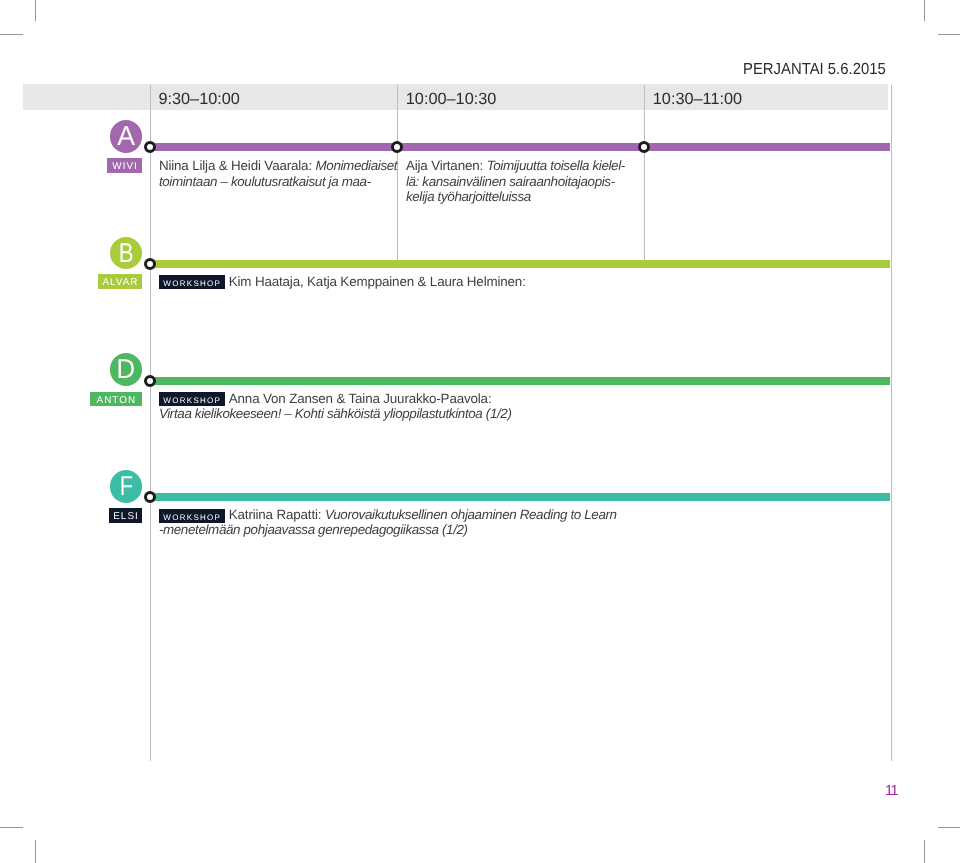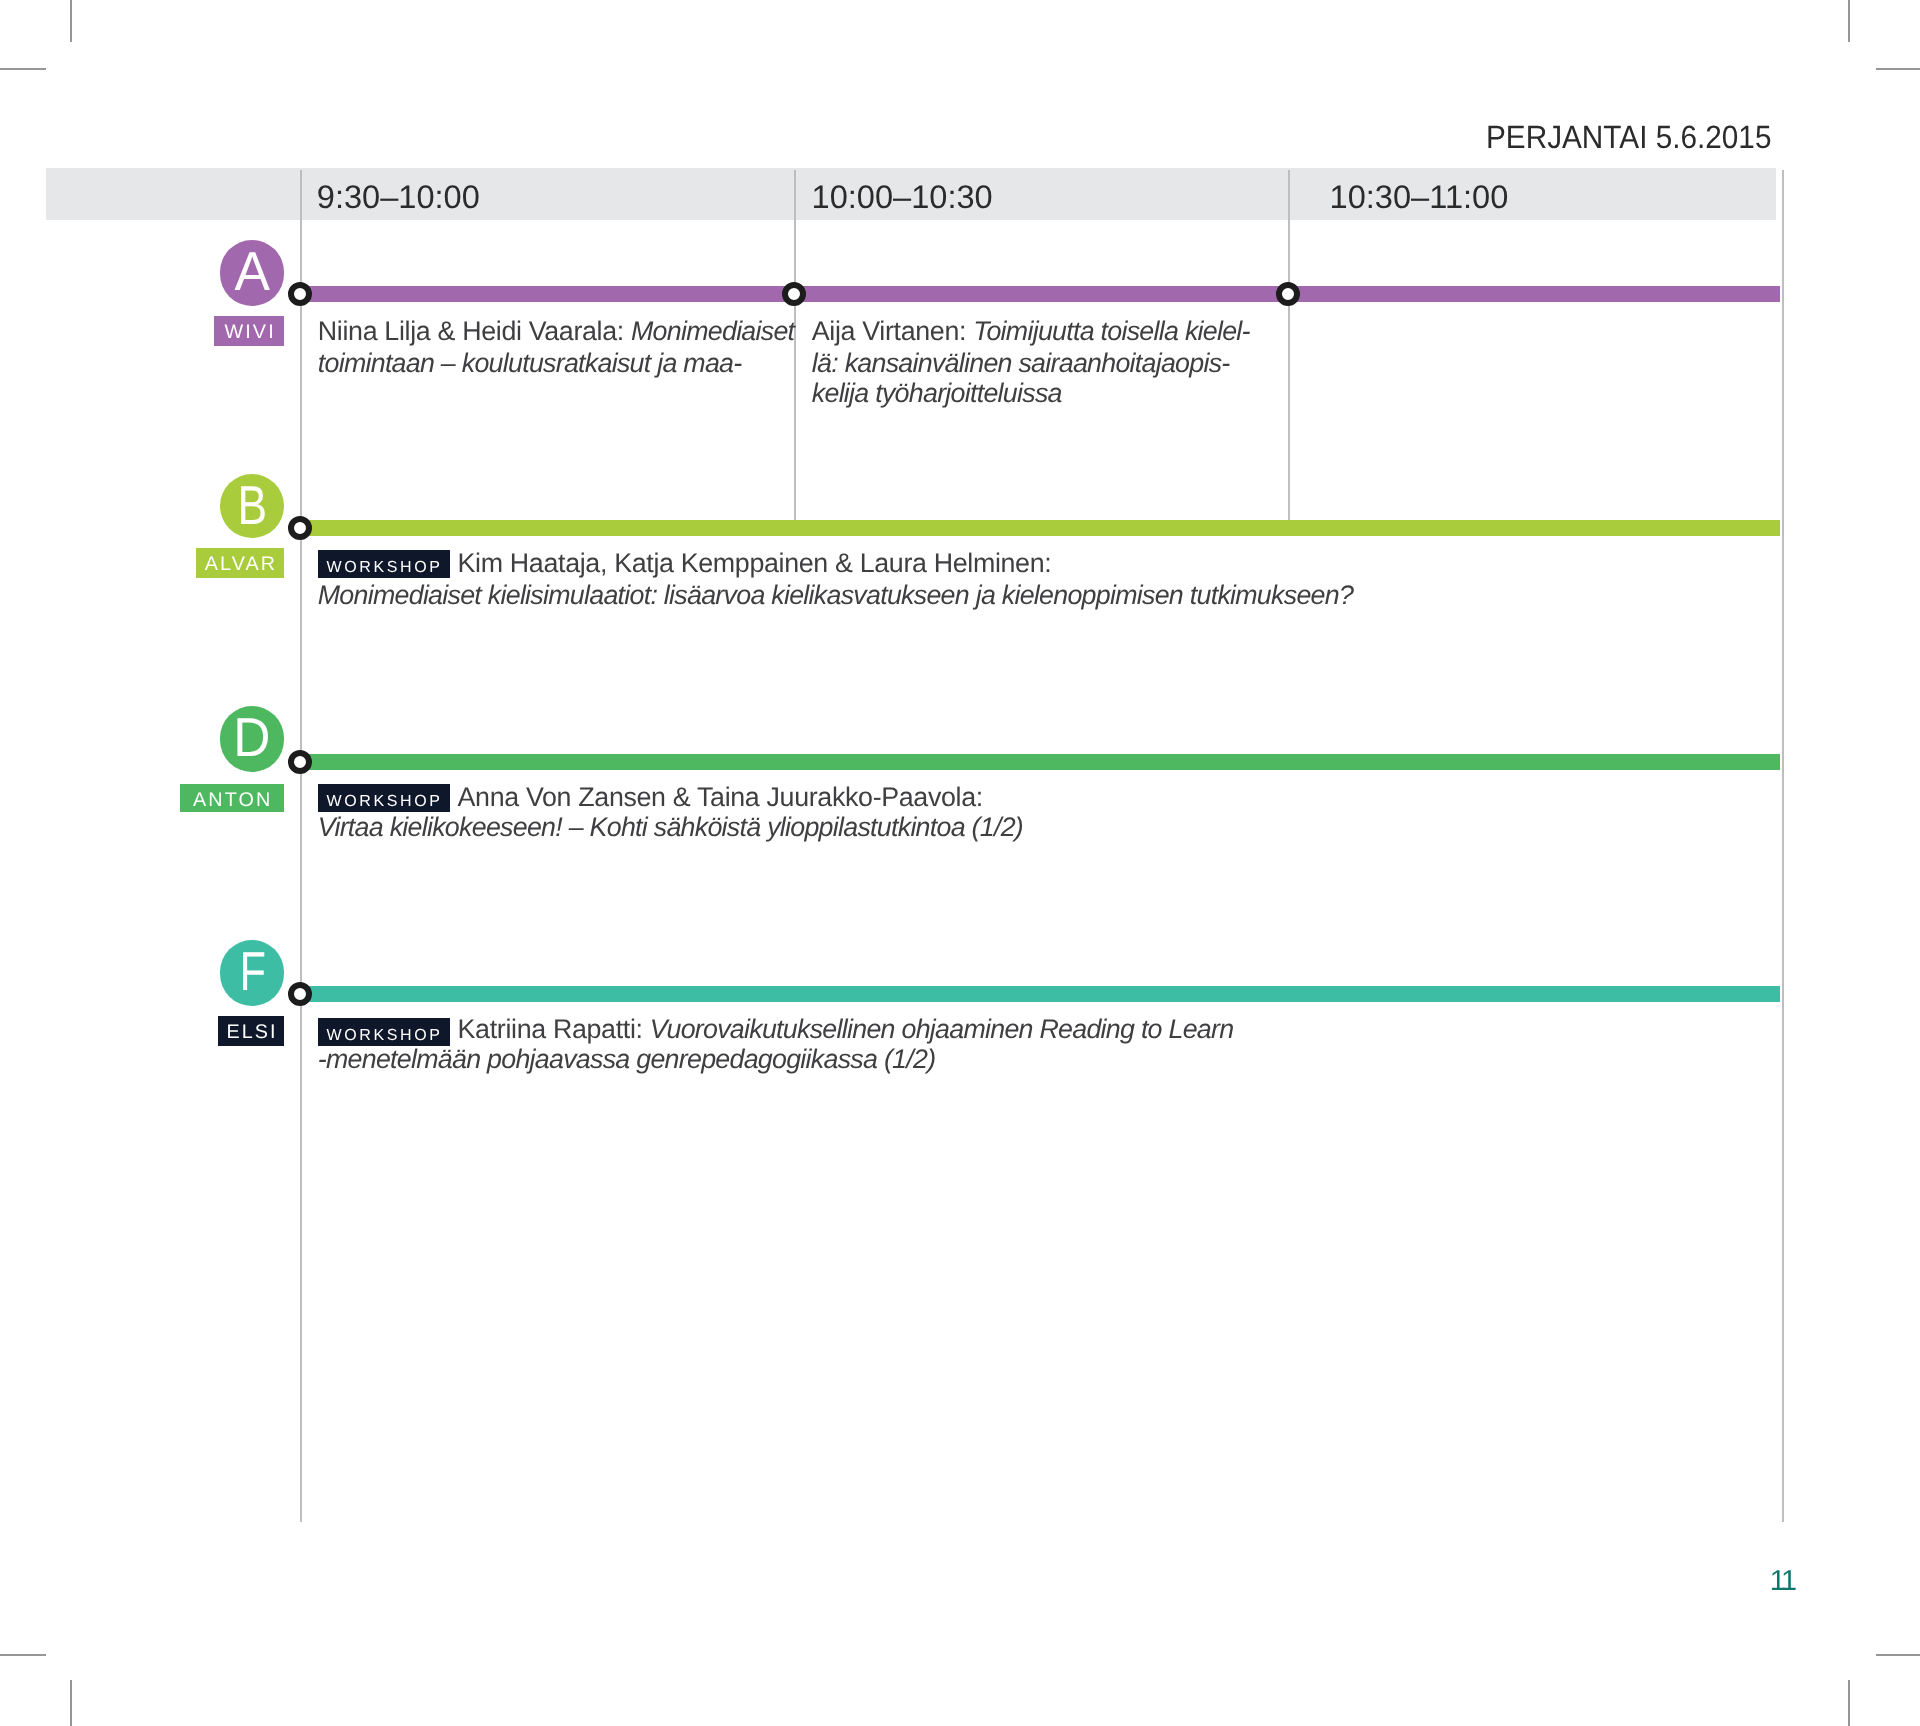--- a/index.html
+++ b/index.html
@@ -8,21 +8,21 @@
        font-family:"Liberation Sans",sans-serif;
        -webkit-font-smoothing:antialiased;text-rendering:geometricPrecision;}
   .page{position:absolute;left:0;top:0;width:960px;height:863px;will-change:transform;}
 
   
   .cm{position:absolute;background:#969696;}
   .cm.v{width:0.9px;}
   .cm.h{height:0.9px;}
 
   
-  .page-number{position:absolute;font-size:14.4px;color:#0f766e;letter-spacing:-1.3px;
+  .page-number{position:absolute;font-size:14.4px;color:#a21caf;letter-spacing:-1.3px;
                line-height:14.4px;white-space:nowrap;}
   .day-title{position:absolute;font-size:16.1px;line-height:16px;color:#2b2b2b;
              white-space:nowrap;transform:scaleX(0.924);transform-origin:0 0;}
 
   
   .header-band{position:absolute;background:#e6e7e8;}
   .vline{position:absolute;width:1px;background:#bcbec0;}
   .timelabel{position:absolute;font-size:16.3px;line-height:16.3px;color:#2b2b2b;white-space:nowrap;}
 
   
@@ -67,21 +67,21 @@
 
   <div class="header-band" style="left:23.3px;top:84.4px;width:865.2px;height:25.3px;"></div>
 
   <div class="vline" style="left:149.5px;top:84.6px;height:676.5px;"></div>
   <div class="vline" style="left:396.5px;top:84.6px;height:175px;"></div>
   <div class="vline" style="left:643.5px;top:84.6px;height:175px;"></div>
   <div class="vline" style="left:890.5px;top:84.6px;height:676.5px;"></div>
 
   <div class="timelabel" style="left:158.4px;top:90.6px;">9:30–10:00</div>
   <div class="timelabel" style="left:405.8px;top:90.6px;">10:00–10:30</div>
-  <div class="timelabel" style="left:652.8px;top:90.6px;margin-left:12px;">10:30–11:00</div>
+  <div class="timelabel" style="left:652.8px;top:90.6px;">10:30–11:00</div>
 
   <div class="rowletter" style="top:119.9px;background:#a268ad;"><span style="transform:scaleX(0.97);">A</span></div>
   <div class="roombadge" style="left:107.0px;width:35.1px;top:158.0px;background:#a268ad;">WIVI</div>
   <div class="bar" style="left:150px;top:142.8px;width:740px;background:#a268ad;"></div>
   <div class="marker" style="left:144.0px;top:141.0px;"></div>
   <div class="marker" style="left:391.0px;top:141.0px;"></div>
   <div class="marker" style="left:638.0px;top:141.0px;"></div>
 
   <div class="sessions" style="left:158.9px;top:157.9px;">
     <div><span>Niina Lilja &amp; Heidi Vaarala: </span><span class="it">Monimediaiset</span></div>
@@ -93,21 +93,20 @@
     <div><span class="it">kelija työharjoitteluissa</span></div>
   </div>
 
   <div class="rowletter" style="top:236.6px;background:#a8cc3c;"><span style="transform:scaleX(0.81);">B</span></div>
   <div class="roombadge" style="left:97.8px;width:44.3px;top:274.2px;background:#a8cc3c;">ALVAR</div>
   <div class="bar" style="left:150px;top:259.5px;width:740px;background:#a8cc3c;"></div>
   <div class="marker" style="left:144.0px;top:257.6px;"></div>
   <div class="wsbadge" style="top:275.0px;">WORKSHOP</div>
   <div class="sessions tagged" style="left:158.9px;top:274.1px;">
     <div><span>Kim Haataja, Katja Kemppainen &amp; Laura Helminen:</span></div>
-    <div><span class="it">Monimediaiset kielisimulaatiot: lisäarvoa kielikasvatukseen ja kielenoppimisen tutkimukseen?</span></div>
   </div>
 
   <div class="rowletter" style="top:353.3px;background:#4eb861;"><span style="transform:scaleX(0.94);">D</span></div>
   <div class="roombadge" style="left:89.5px;width:52.6px;top:391.7px;background:#4eb861;">ANTON</div>
   <div class="bar" style="left:150px;top:377.1px;width:740px;background:#4eb861;"></div>
   <div class="marker" style="left:144.0px;top:375.1px;"></div>
   <div class="wsbadge" style="top:391.9px;">WORKSHOP</div>
   <div class="sessions tagged" style="left:158.9px;top:390.6px;">
     <div><span>Anna Von Zansen &amp; Taina Juurakko-Paavola:</span></div>
     <div><span class="it">Virtaa kielikokeeseen! – Kohti sähköistä ylioppilastutkintoa (1/2)</span></div>

